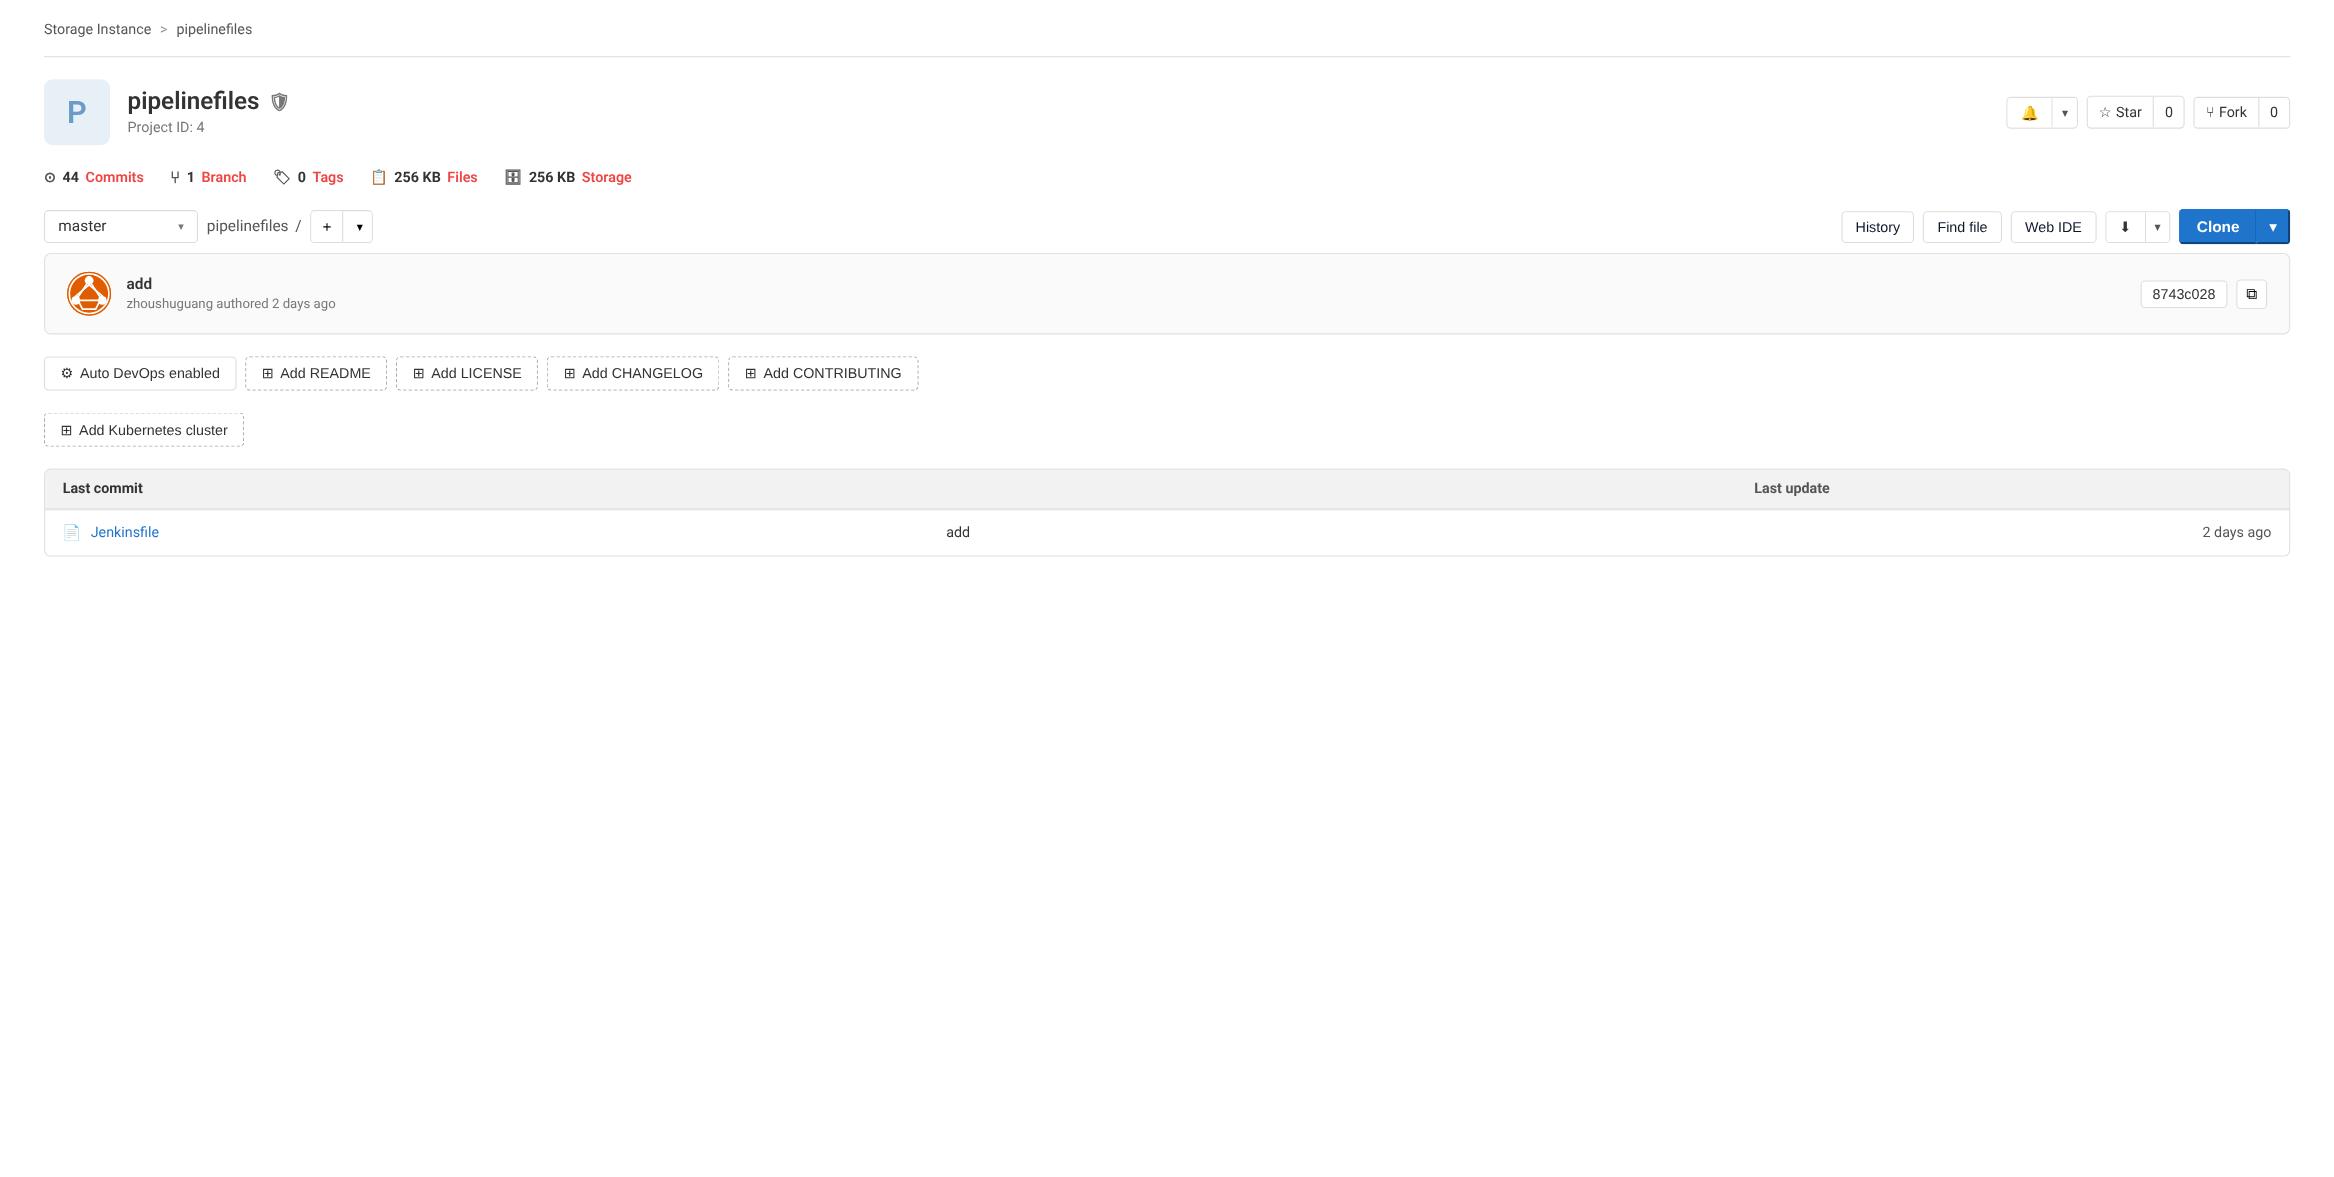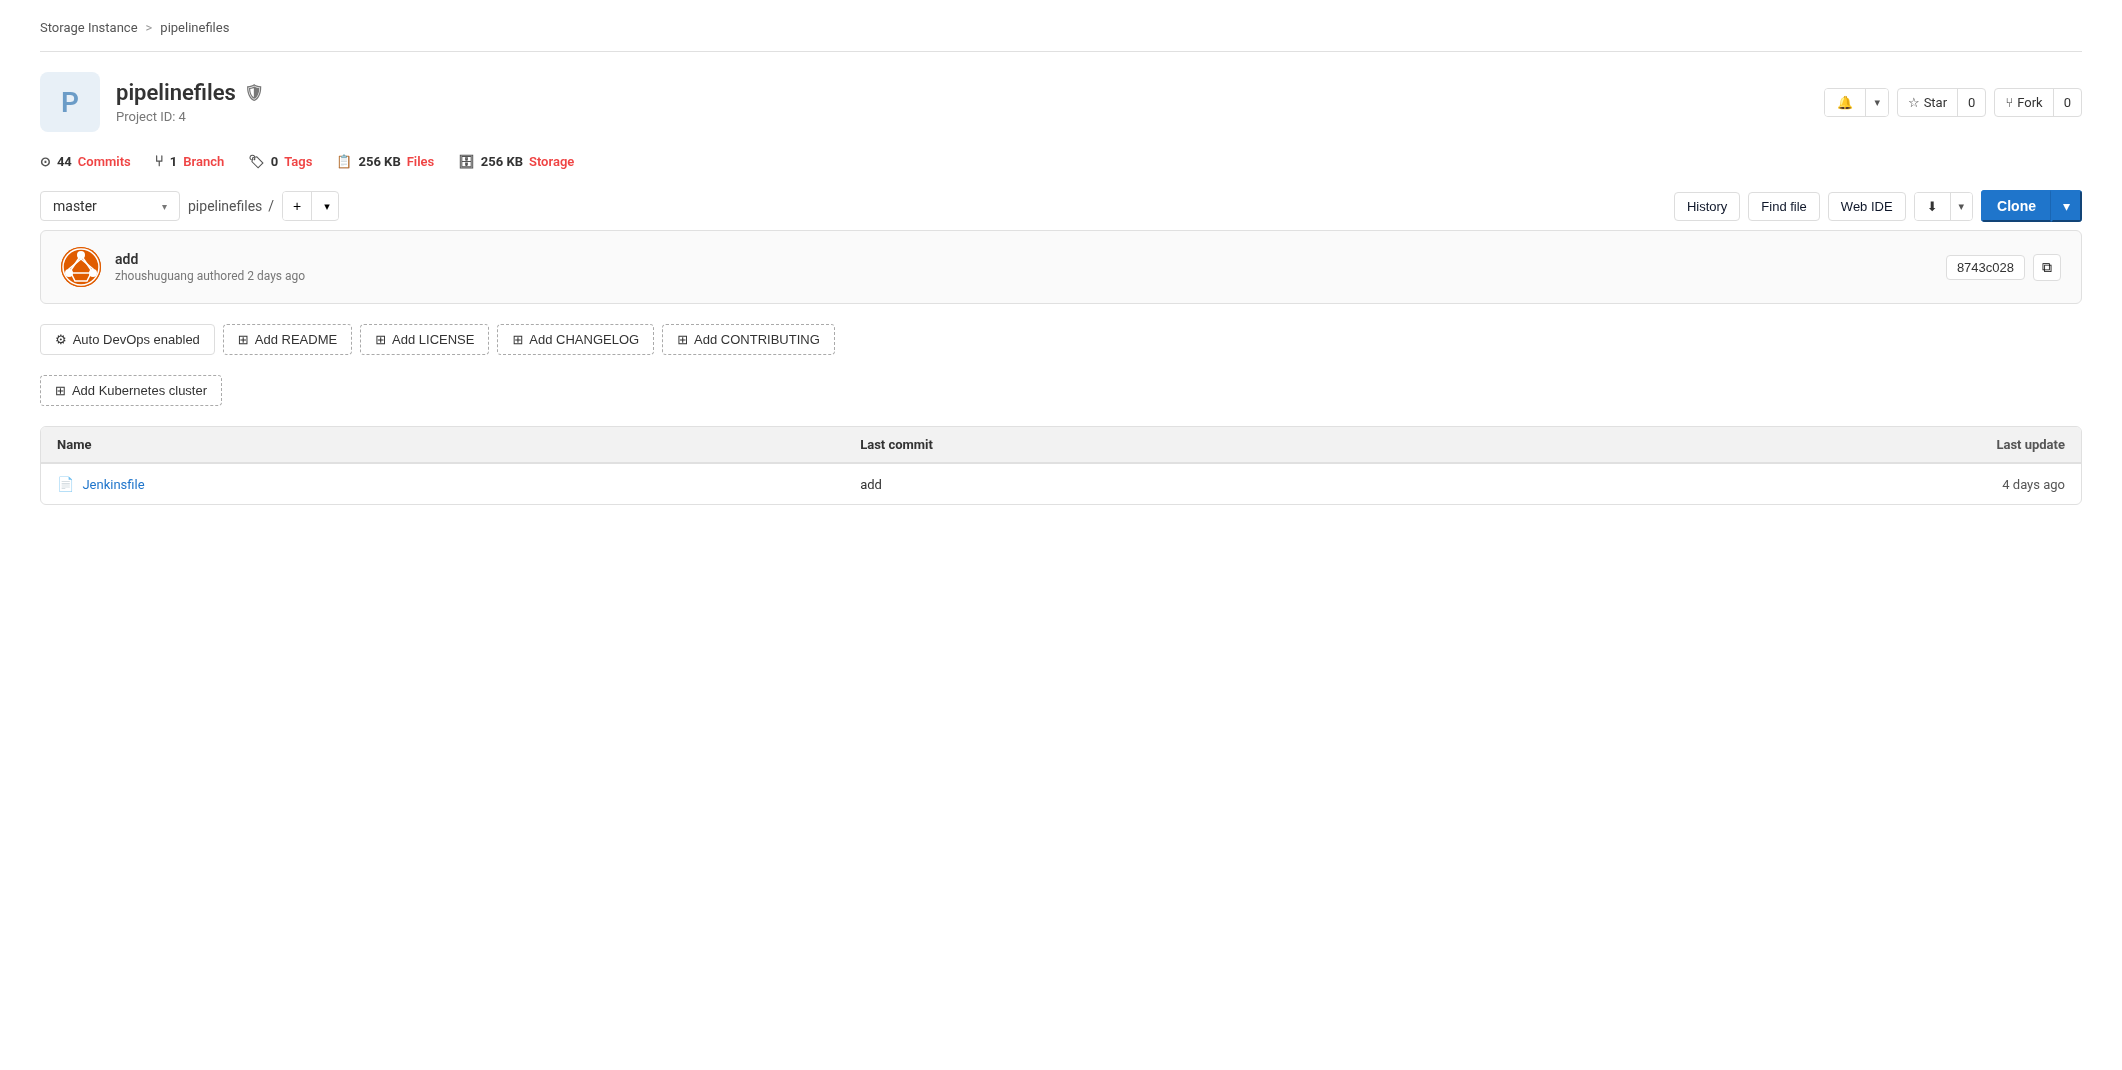--- a/index.html
+++ b/index.html
@@ -503,31 +503,30 @@
 </div>
 <div class="action-buttons">
   <button class="action-btn">
     <span>⊞</span>
     <span>Add Kubernetes cluster</span>
   </button>
 </div>
 
 <div class="file-table">
   <div class="file-table-header">
-    <div class="col-name">Name</div>
     <div class="col-commit">Last commit</div>
     <div class="col-last-update">Last update</div>
   </div>
   <div class="file-table-row">
     <div>
       <a class="file-link">
         <span class="file-icon">📄</span>
         <span>Jenkinsfile</span>
       </a>
     </div>
     <div>
       <span>add</span>
     </div>
     <div class="col-last-update">
-      <span>4 days ago</span>
+      <span>2 days ago</span>
     </div>
   </div>
 </div>
 
 </body></html>

